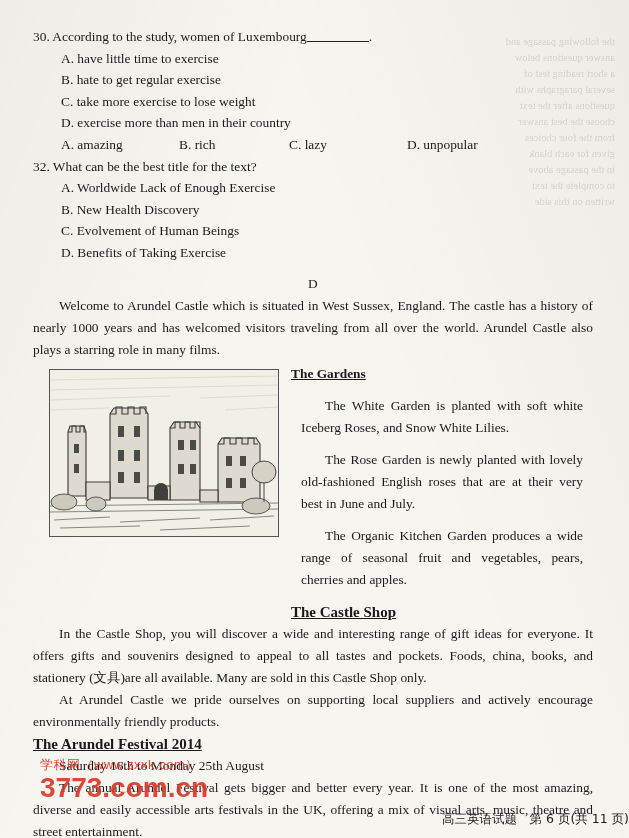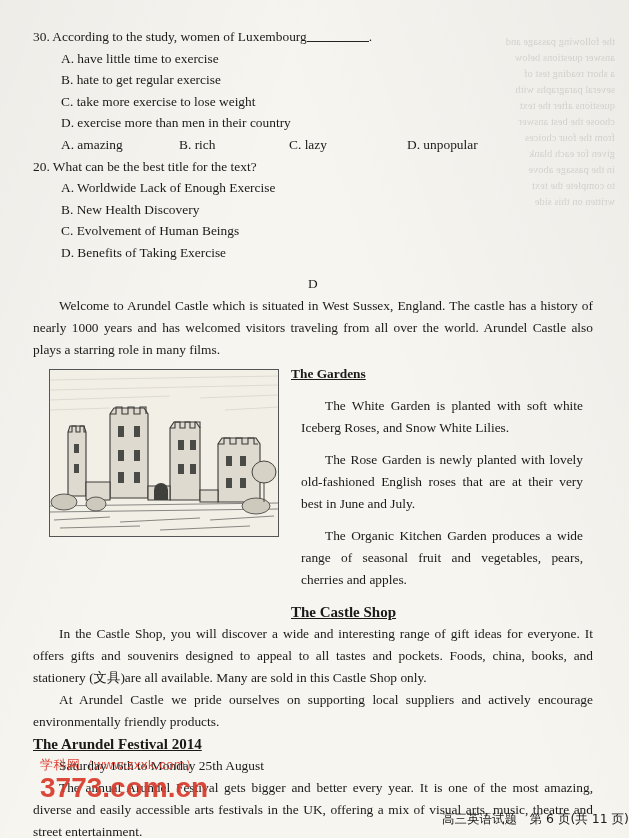--- a/index.html
+++ b/index.html
@@ -202,21 +202,21 @@
     <div class="indent-a">D. exercise more than men in their country</div>
 
     <div class="opts-row">
       <span class="o1">A. amazing</span>
       <span class="o2">B. rich</span>
       <span class="o3">C. lazy</span>
       <span>D. unpopular</span>
     </div>
 
     <div class="q-line">
-      <span>20.</span>
+      <span>32.</span>
       <span>What can be the best title for the text?</span>
     </div>
     <div class="indent-a">A. Worldwide Lack of Enough Exercise</div>
     <div class="indent-a">B. New Health Discovery</div>
     <div class="indent-a">C. Evolvement of Human Beings</div>
     <div class="indent-a">D. Benefits of Taking Exercise</div>
 
     <div class="section-letter">D</div>
 
     <p class="para">Welcome to Arundel Castle which is situated in West Sussex, England. The castle has a history of nearly 1000 years and has welcomed visitors traveling from all over the world. Arundel Castle also plays a starring role in many films.</p>

